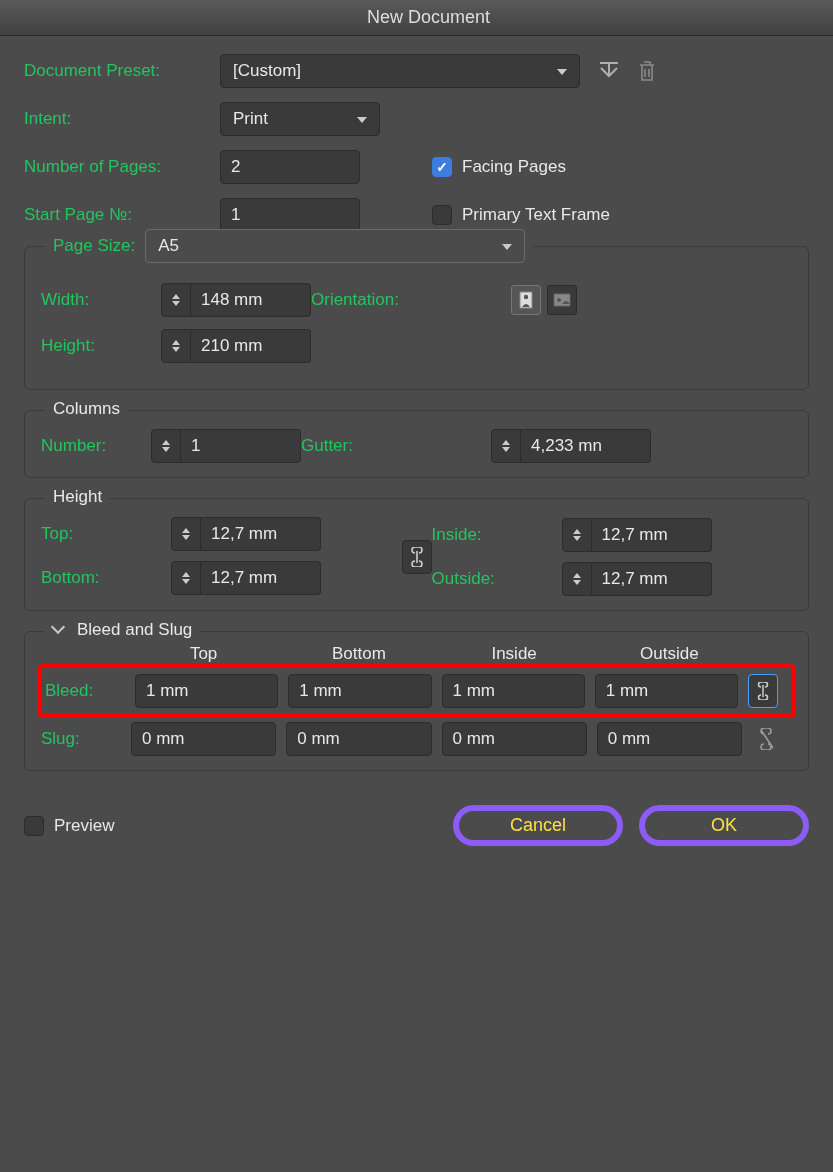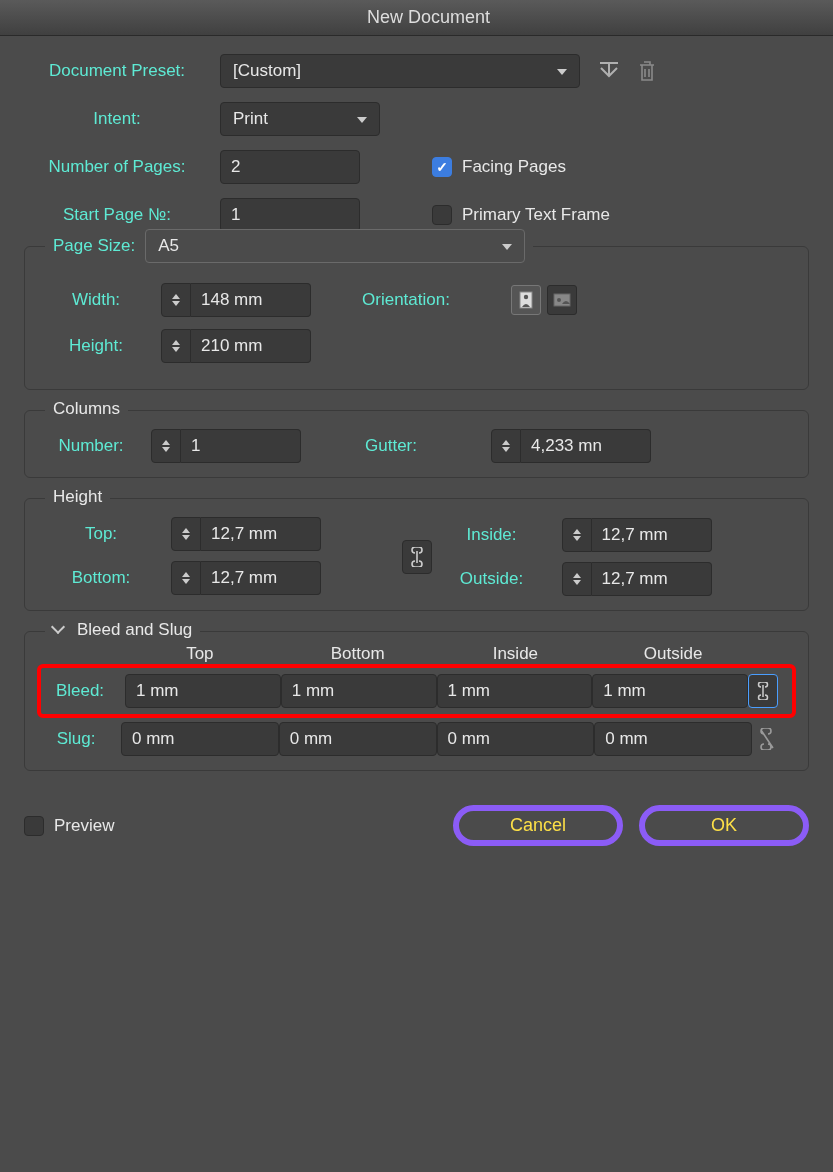--- a/index.html
+++ b/index.html
@@ -24,23 +24,23 @@
   padding-left: 24px;
 }
 .content { padding: 18px 24px 0 24px; }
 .row {
   display: flex;
   align-items: center;
   margin-bottom: 14px;
   min-height: 34px;
 }
 .lbl {
-  text-align: center;
+  text-align: left;
   padding-right: 10px;
-  color: #5eead4;
+  color: #22c55e;
   white-space: nowrap;
 }
 .select {
   background: #3a3a3a;
   border: 1px solid #2c2c2c;
   border-radius: 4px;
   height: 34px;
   display: flex;
   align-items: center;
   padding: 0 30px 0 12px;
@@ -143,20 +143,21 @@
   border-radius: 4px;
   display: inline-flex;
   align-items: center;
   justify-content: center;
   cursor: pointer;
 }
 .link-icon.active { border-color: #4a9eff; }
 .bleed-slug {
   display: grid;
   grid-template-columns: 80px repeat(4, 1fr) 40px;
+  gap: 10px;
   align-items: center;
 }
 .bleed-slug .hdr { text-align: center; padding-bottom: 6px; }
 .highlight {
   border: 4px solid #ff0000;
   border-radius: 6px;
   padding: 6px 4px;
   margin: -6px -4px;
 }
 .footer {

